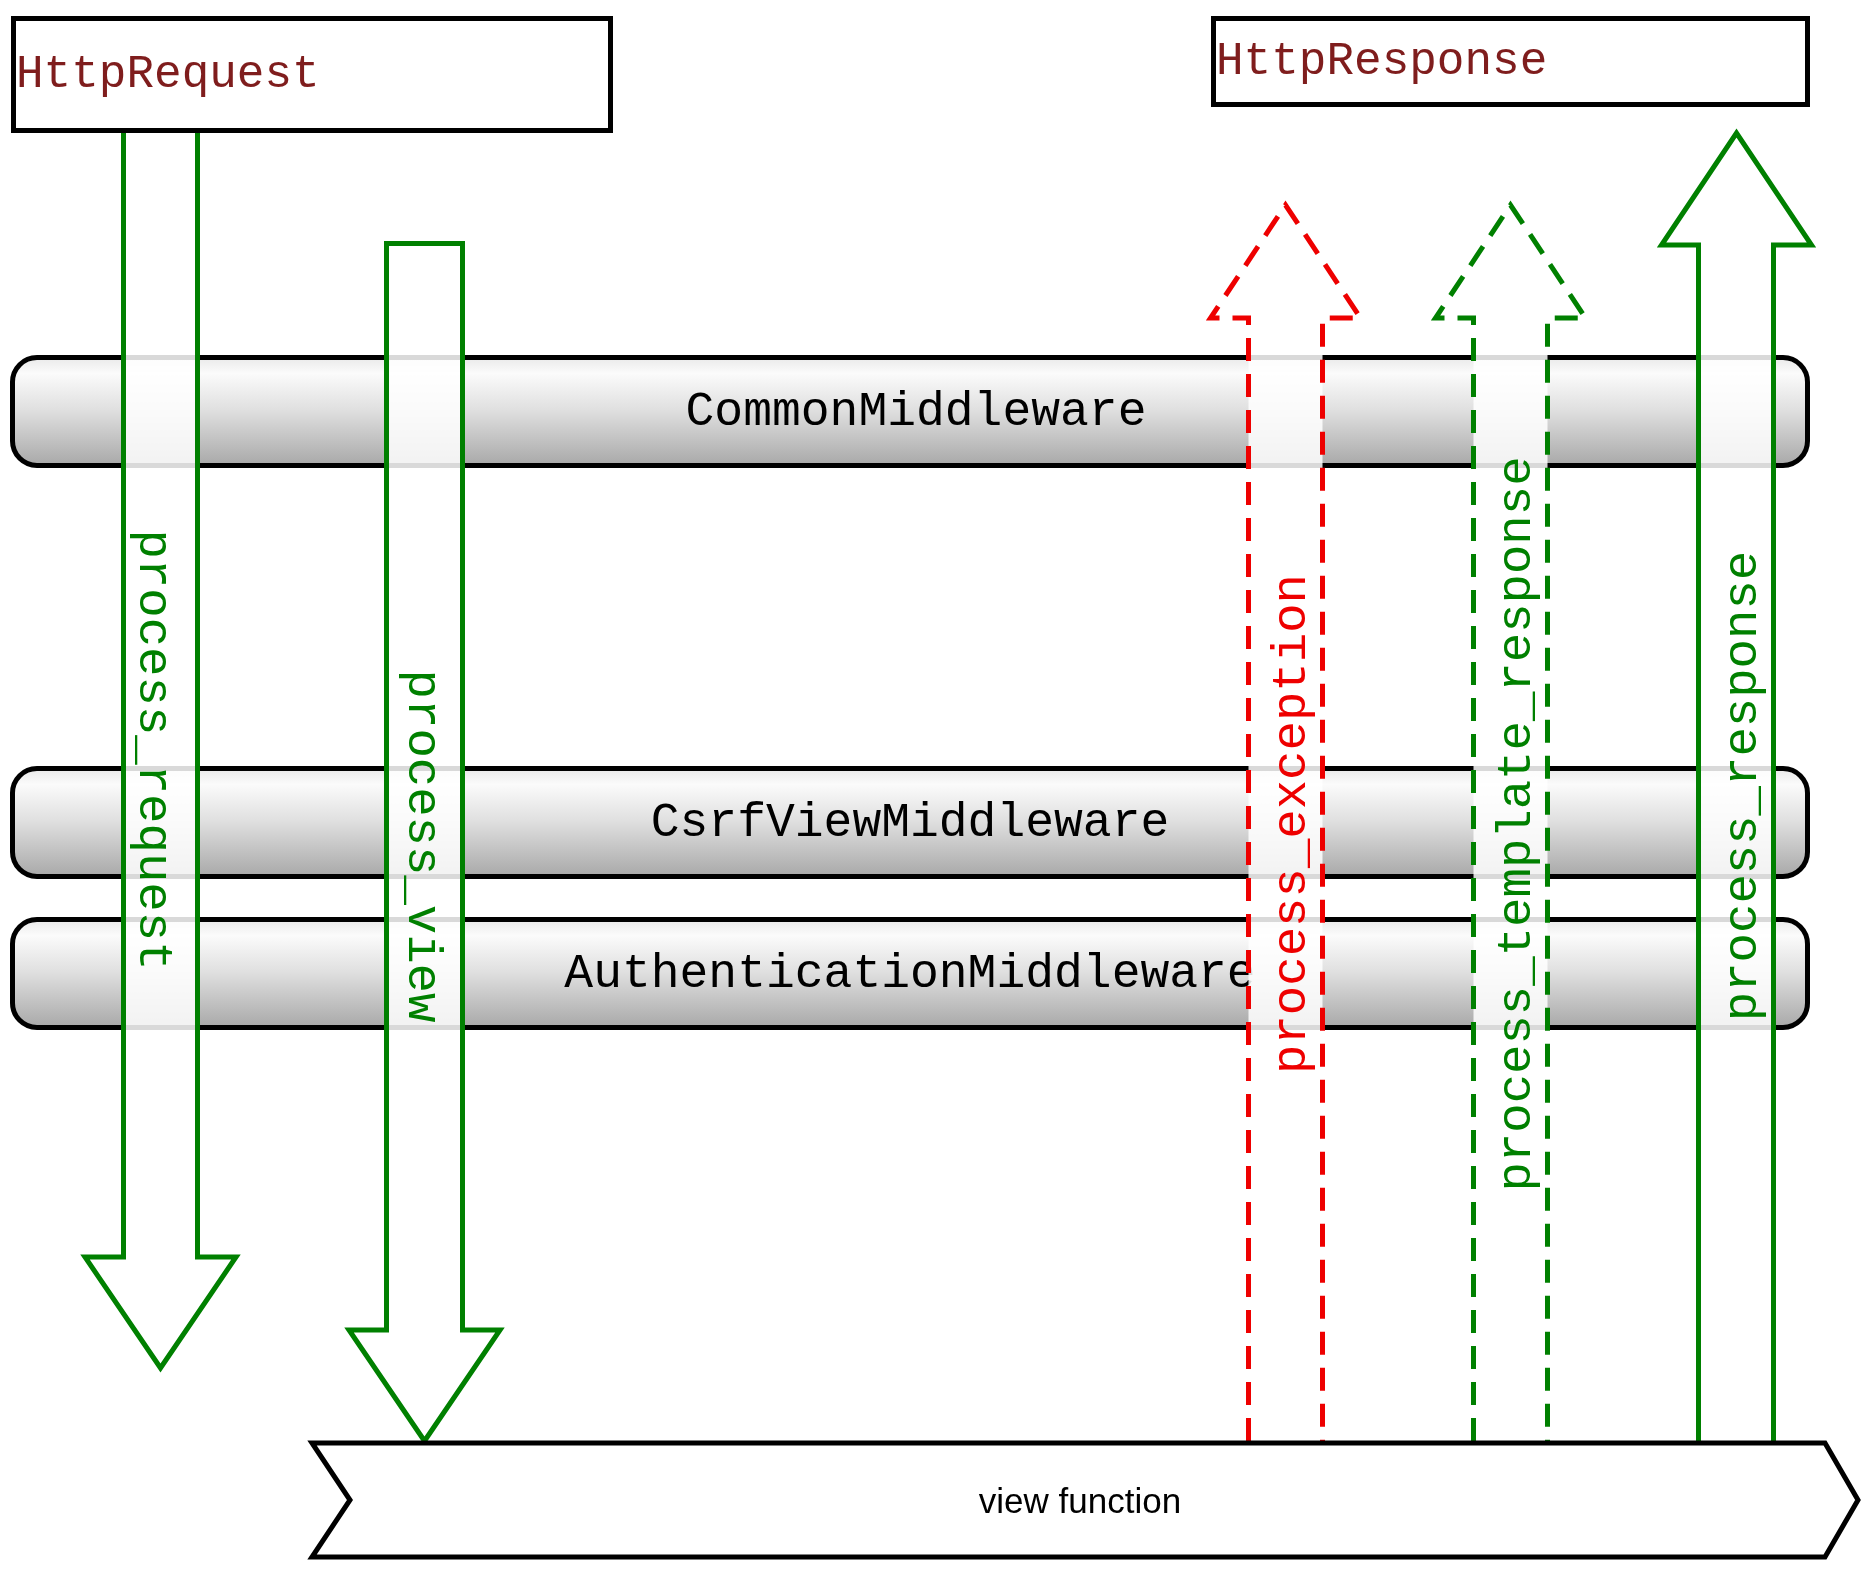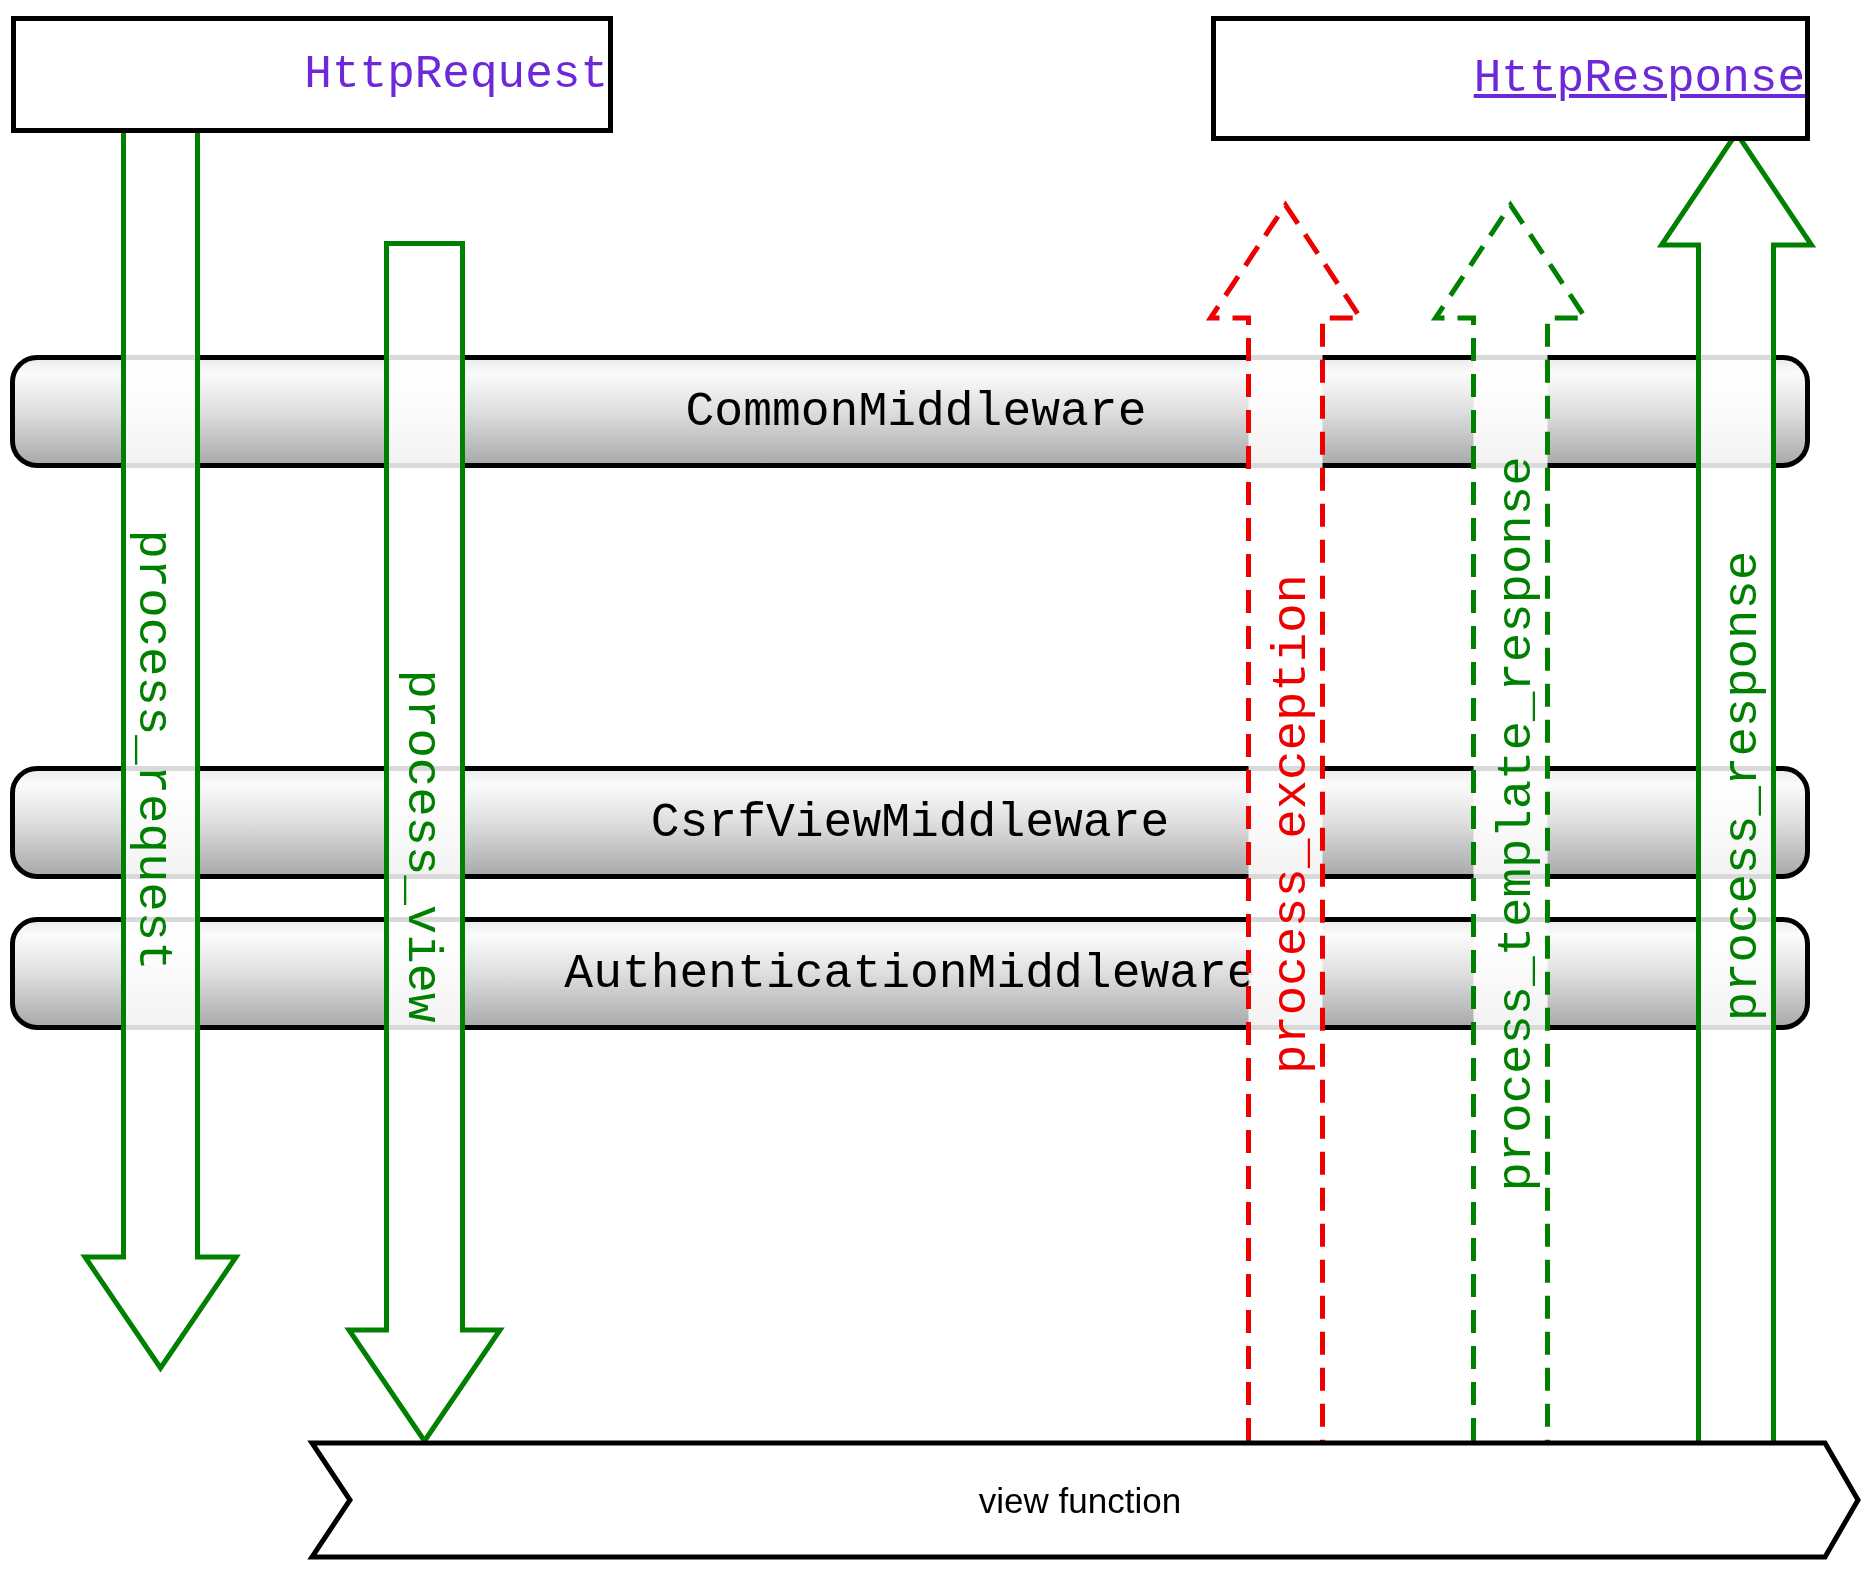--- a/index.html
+++ b/index.html
@@ -2,22 +2,22 @@
 <html><head>
 <meta charset="utf-8">
 <style>
   html,body { margin:0; padding:0; background:#fff; }
   .canvas {
     position:relative; width:1870px; height:1583px; background:#ffffff;
     font-family:"Liberation Mono","DejaVu Sans Mono",monospace; overflow:hidden;
   }
   .iobox {
     position:absolute; box-sizing:border-box; background:#ffffff;
-    border:5px solid #000; display:flex; align-items:center; justify-content:flex-end;
-    font-size:46px; color:#6d28d9; line-height:1; z-index:3;
+    border:5px solid #000; display:flex; align-items:center; justify-content:flex-start;
+    font-size:46px; color:#7f1d1d; line-height:1; z-index:3;
   }
   .mbar {
     position:absolute; left:10px; width:1800px; height:113px; box-sizing:border-box;
     border:5px solid #000; border-radius:27px;
     background:linear-gradient(180deg,#ececec 0%,#fbfbfb 13%,#e0e0e0 48%,#ababab 100%);
     display:flex; align-items:center; justify-content:center;
     font-size:48px; color:#000; line-height:1; z-index:1;
   }
   svg.overlay { position:absolute; left:0; top:0; z-index:2; }
   path.arrow { fill:rgba(255,255,255,0.85); stroke-width:5; stroke-linejoin:miter; }
@@ -60,21 +60,21 @@
     <path class="arrow dashed" d="M 1473.5 1441 L 1473.5 318 L 1435.5 318 L 1510.5 205 L 1585.5 318 L 1547.5 318 L 1547.5 1441" style="stroke: rgb(0, 128, 0);"></path>
 
     <path class="arrow" d="M 1698.5 1441 L 1698.5 245 L 1661.5 245 L 1736.5 133 L 1811.5 245 L 1773.5 245 L 1773.5 1441" style="stroke: rgb(0, 128, 0);"></path>
 
     <path class="banner-shape" d="M 312 1443 L 1825 1443 L 1858 1500 L 1825 1557 L 312 1557 L 350 1500 Z"></path>
   </svg>
 
   <div class="iobox" style="left:11px;  top:16px; width:602px; height:117px;">
     <span>HttpRequest</span>
   </div>
-  <div class="iobox" style="left:1211px; top:16px; width:599px; height:125px;text-decoration:underline;">
+  <div class="iobox" style="left:1211px; top:16px; width:599px; height:91px;">
     <span>HttpResponse</span>
   </div>
 
   <div class="vlabel rot-cw" style="left: 152px; top: 750px; color: rgb(0, 128, 0);">process_request</div>
   <div class="vlabel rot-cw" style="left: 421px; top: 846px; color: rgb(0, 128, 0);">process_view</div>
   <div class="vlabel rot-ccw" style="left: 1292px; top: 824px; color: rgb(238, 0, 0);">process_exception</div>
   <div class="vlabel rot-ccw" style="left: 1517px; top: 824px; color: rgb(0, 128, 0);">process_template_response</div>
   <div class="vlabel rot-ccw" style="left: 1743px; top: 786px; color: rgb(0, 128, 0);">process_response</div>
 
   <div class="banner-text" style="left:1080px; top:1500px;">view function</div>

